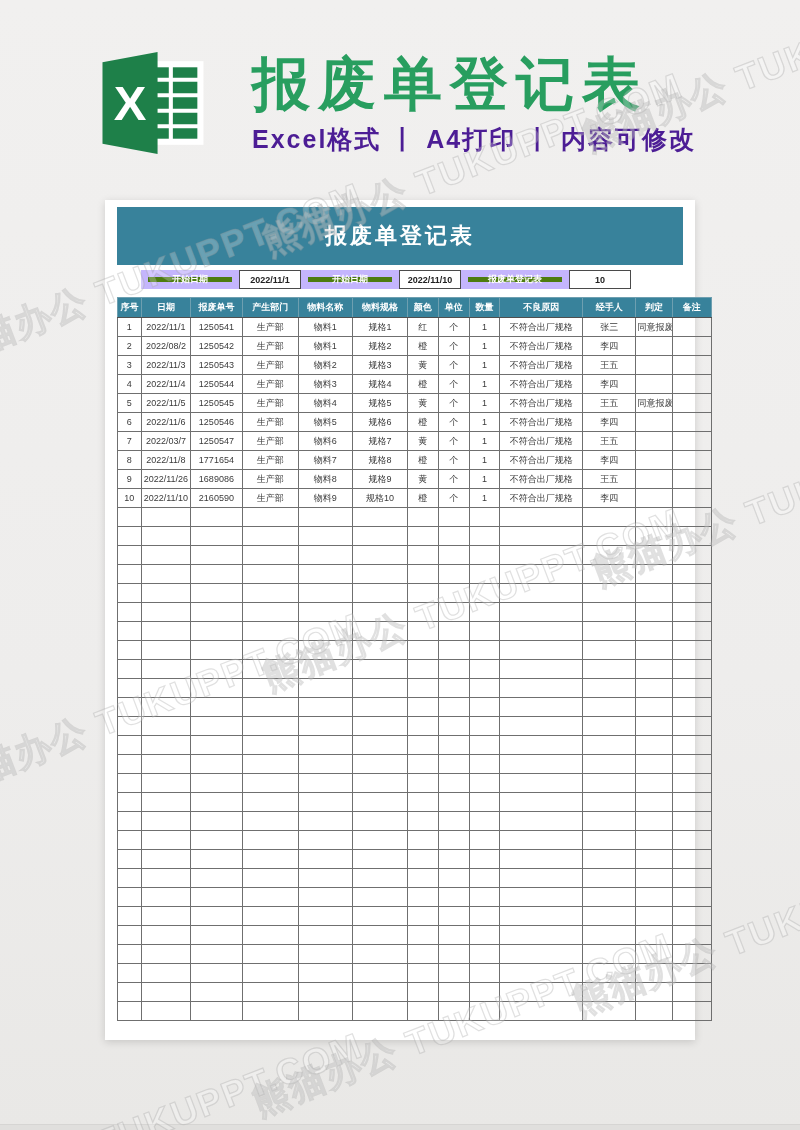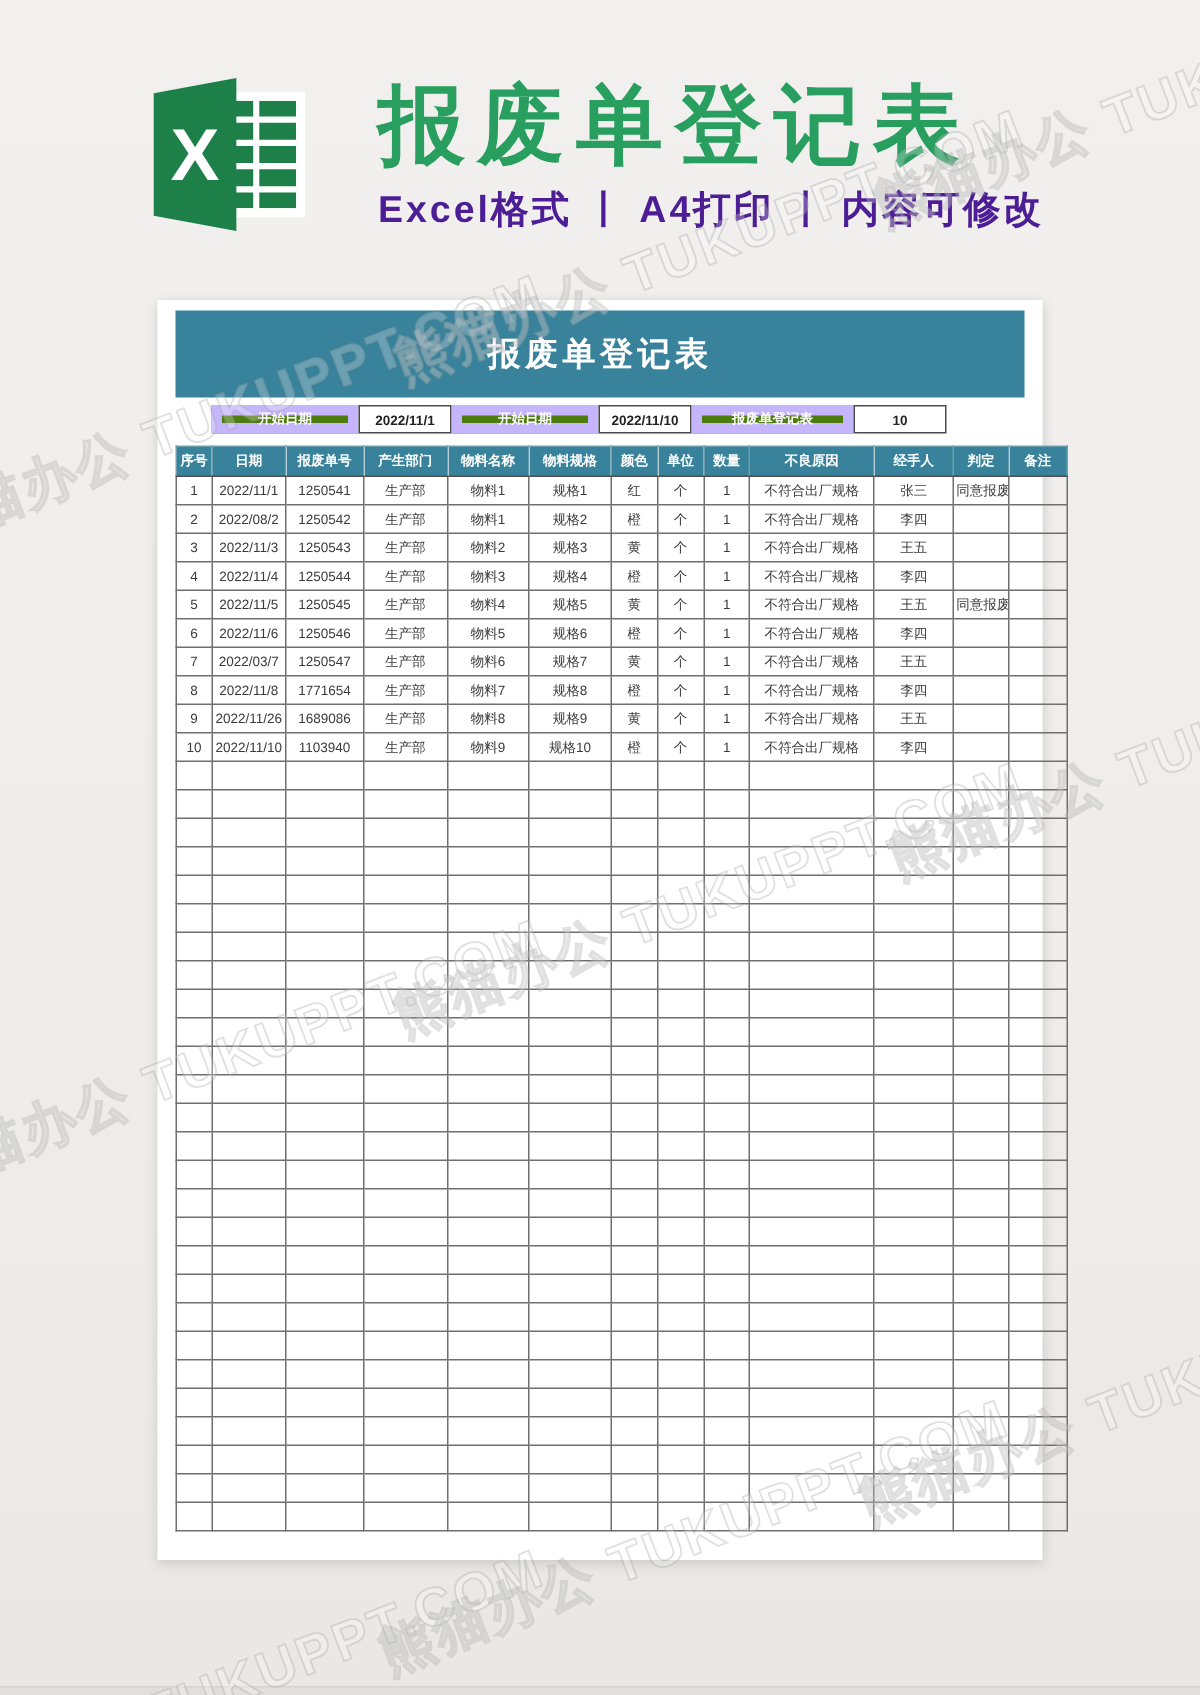--- a/index.html
+++ b/index.html
@@ -266,21 +266,21 @@
           <td>个</td>
           <td>1</td>
           <td>不符合出厂规格</td>
           <td>王五</td>
           <td></td>
           <td></td>
         </tr>
         <tr>
           <td>10</td>
           <td>2022/11/10</td>
-          <td>1103940</td>
+          <td>2160590</td>
           <td>生产部</td>
           <td>物料9</td>
           <td>规格10</td>
           <td>橙</td>
           <td>个</td>
           <td>1</td>
           <td>不符合出厂规格</td>
           <td>李四</td>
           <td></td>
           <td></td>

